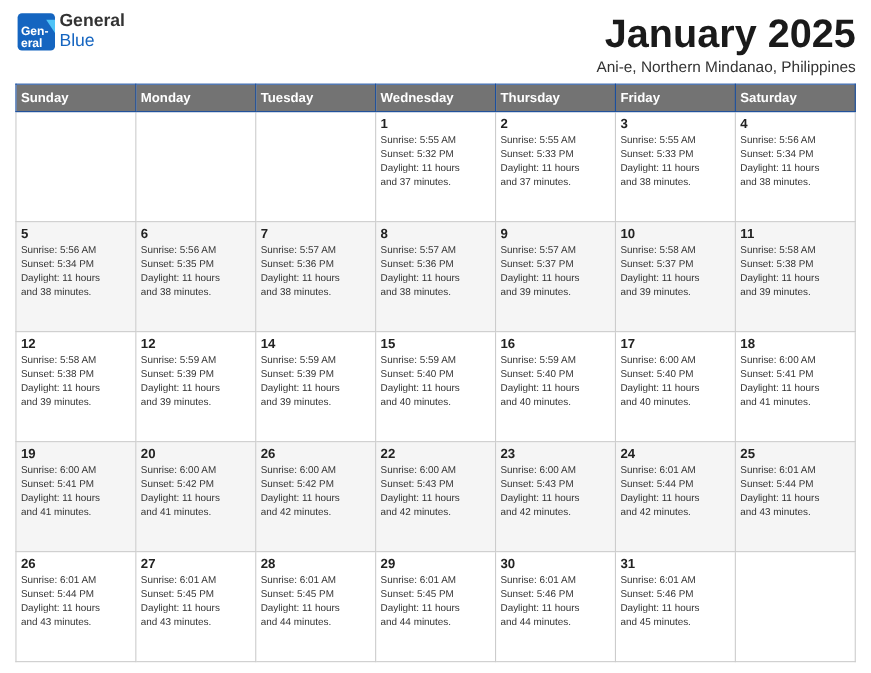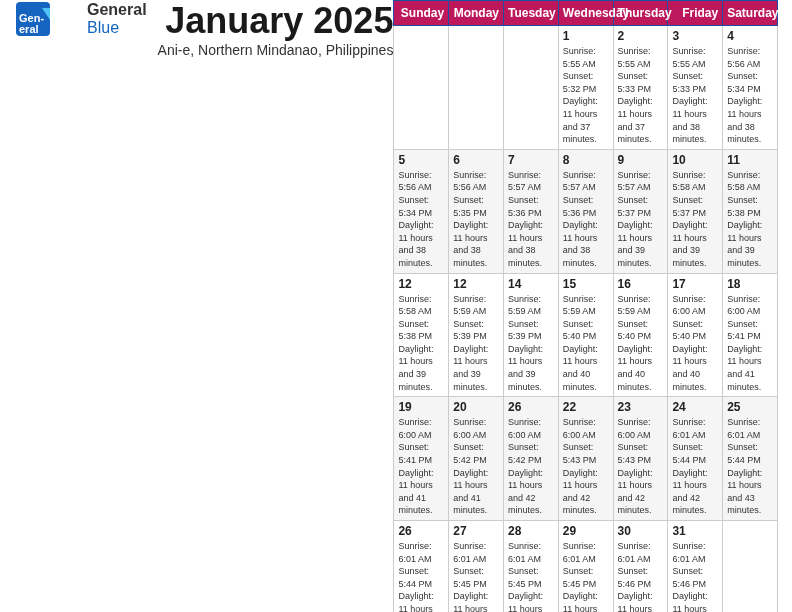--- a/index.html
+++ b/index.html
@@ -6,23 +6,23 @@
     body {
       font-family: Arial, sans-serif;
       background: #fff;
       width: 792px;
       height: 612px;
       overflow: hidden;
     }
     .page {
       width: 792px;
       height: 612px;
-      padding: 0 14px;
+      padding: 10px 14px;
       display: flex;
-      flex-direction: row;
+      flex-direction: column;
     }
     .header {
       display: flex;
       justify-content: space-between;
       align-items: flex-start;
       margin-bottom: 8px;
     }
     .logo-area {
       display: flex;
       flex-direction: column;
@@ -42,26 +42,26 @@
       margin-left: 11px;
     }
     .calendar {
       flex: 1;
       border: 1px solid #ccc;
       border-collapse: collapse;
       width: 100%;
       table-layout: fixed;
     }
     .calendar thead tr th {
-      background-color: #be185d;
+      background-color: #737373;
       color: #fff;
       font-size: 12px;
       font-weight: bold;
       padding: 5px 4px;
-      text-align: right;
+      text-align: left;
       border: 1px solid #1a4fa0;
     }
     .calendar tbody tr td {
       vertical-align: top;
       border: 1px solid #ccc;
       padding: 3px 4px;
       font-size: 9.5px;
       color: #222;
       background: #fff;
       height: 85px;
@@ -90,21 +90,21 @@
 <div class="page">
   <div class="header">
     <div class="logo-area">
       <div style="display:flex;align-items:center;gap:2px;">
         <svg width="38" height="38" viewBox="0 0 38 38">
           <rect x="2" y="2" width="34" height="34" rx="4" fill="#1565c0"></rect>
           <text x="5" y="22" font-size="11" fill="white" font-family="Arial" font-weight="bold">Gen-</text>
           <text x="5" y="33" font-size="11" fill="white" font-family="Arial" font-weight="bold">eral</text>
           <polygon points="28,8 36,8 36,20" fill="#4fc3f7"></polygon>
         </svg>
-        <div style="display:flex;flex-direction:column;line-height:1.1;margin-left:33px;">
+        <div style="display:flex;flex-direction:column;line-height:1.1;">
           <span style="font-size:16px;font-weight:bold;color:#333;">General</span>
           <span style="font-size:16px;font-weight:normal;color:#1565c0;">Blue</span>
         </div>
       </div>
     </div>
     <div class="title-area">
       <div class="main-title">January 2025</div>
       <div class="subtitle">Ani-e, Northern Mindanao, Philippines</div>
     </div>
   </div>

